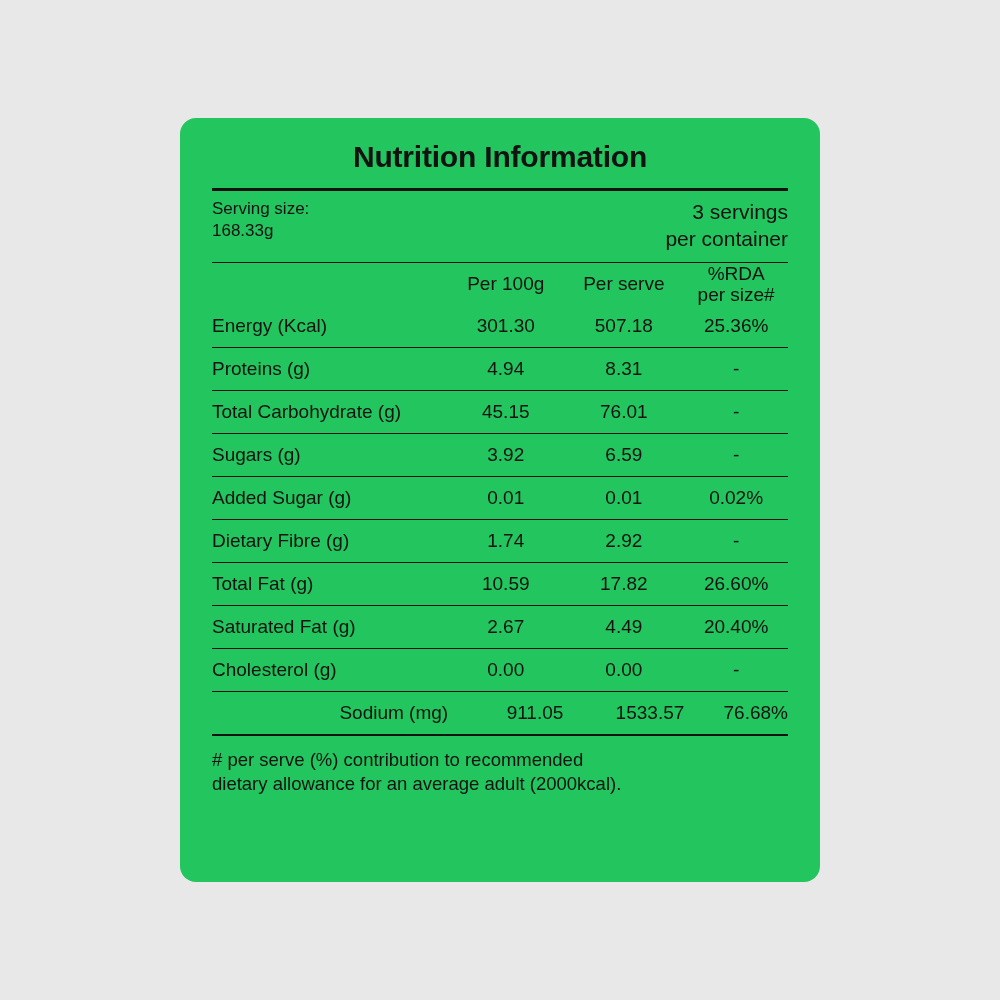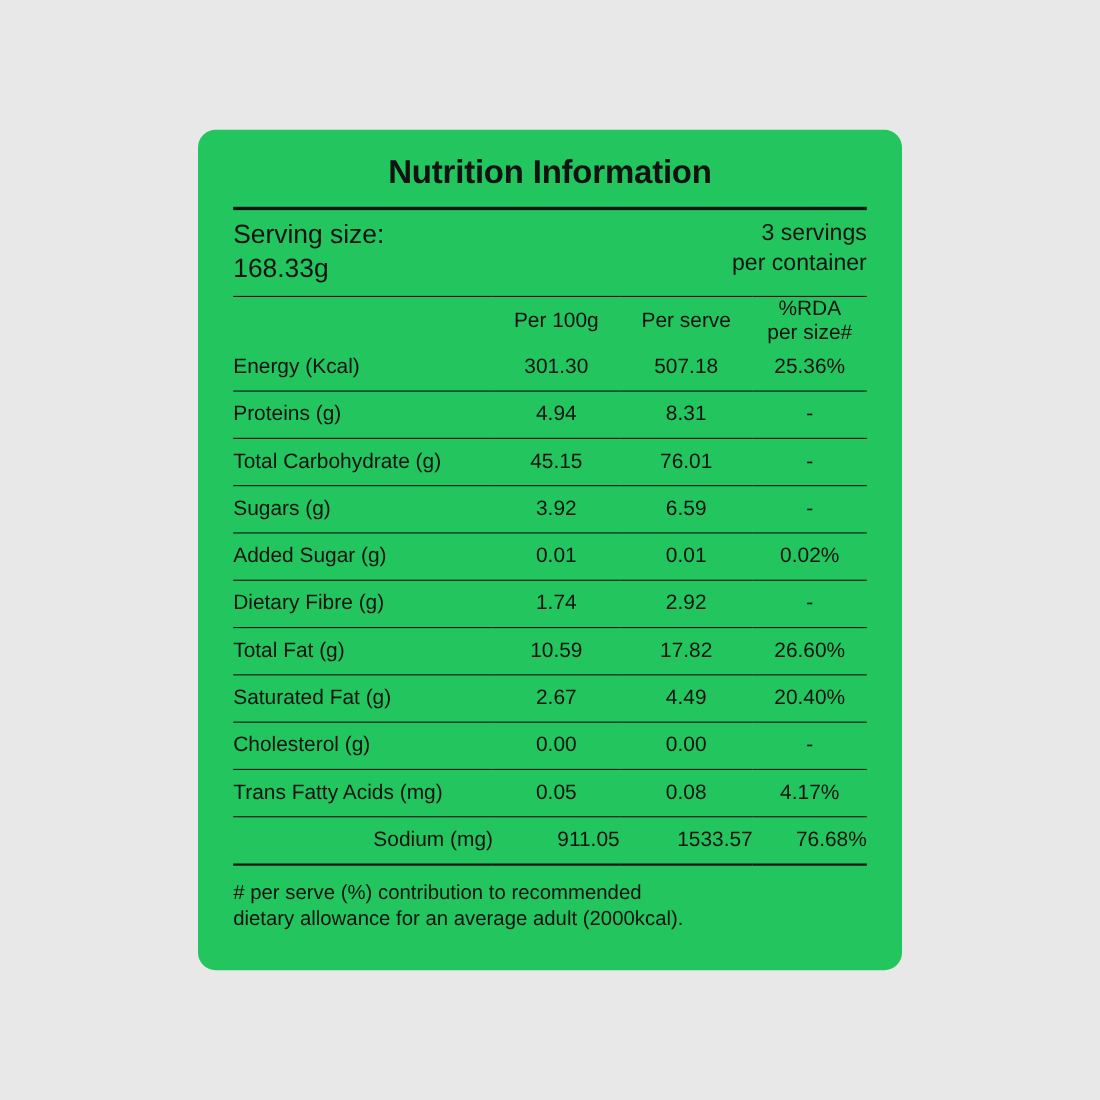--- a/index.html
+++ b/index.html
@@ -39,21 +39,21 @@
   .rule-thick {
     border-top: 3px solid #121212;
   }
   .serving-block {
     display: flex;
     justify-content: space-between;
     align-items: flex-start;
     padding: 7px 0 9px 0;
   }
   .serving-left {
-    font-size: 24px;
+    font-size: 17px;
     color: #121212;
     line-height: 1.30;
   }
   .serving-right {
     font-size: 21px;
     color: #121212;
     line-height: 1.30;
     text-align: right;
   }
   table.nut {
@@ -185,26 +185,20 @@
           <td class="num">4.49</td>
           <td class="num">20.40%</td>
         </tr>
         <tr>
           <td class="name">Cholesterol (g)</td>
           <td class="num">0.00</td>
           <td class="num">0.00</td>
           <td class="num">-</td>
         </tr>
         <tr>
-          <td class="name">Trans Fatty Acids (mg)</td>
-          <td class="num">0.05</td>
-          <td class="num">0.08</td>
-          <td class="num">4.17%</td>
-        </tr>
-        <tr>
           <td class="name">Sodium (mg)</td>
           <td class="num">911.05</td>
           <td class="num">1533.57</td>
           <td class="num">76.68%</td>
         </tr>
       </tbody>
     </table>
 
     <div class="footnote">
       <div># per serve (%) contribution to recommended</div>

